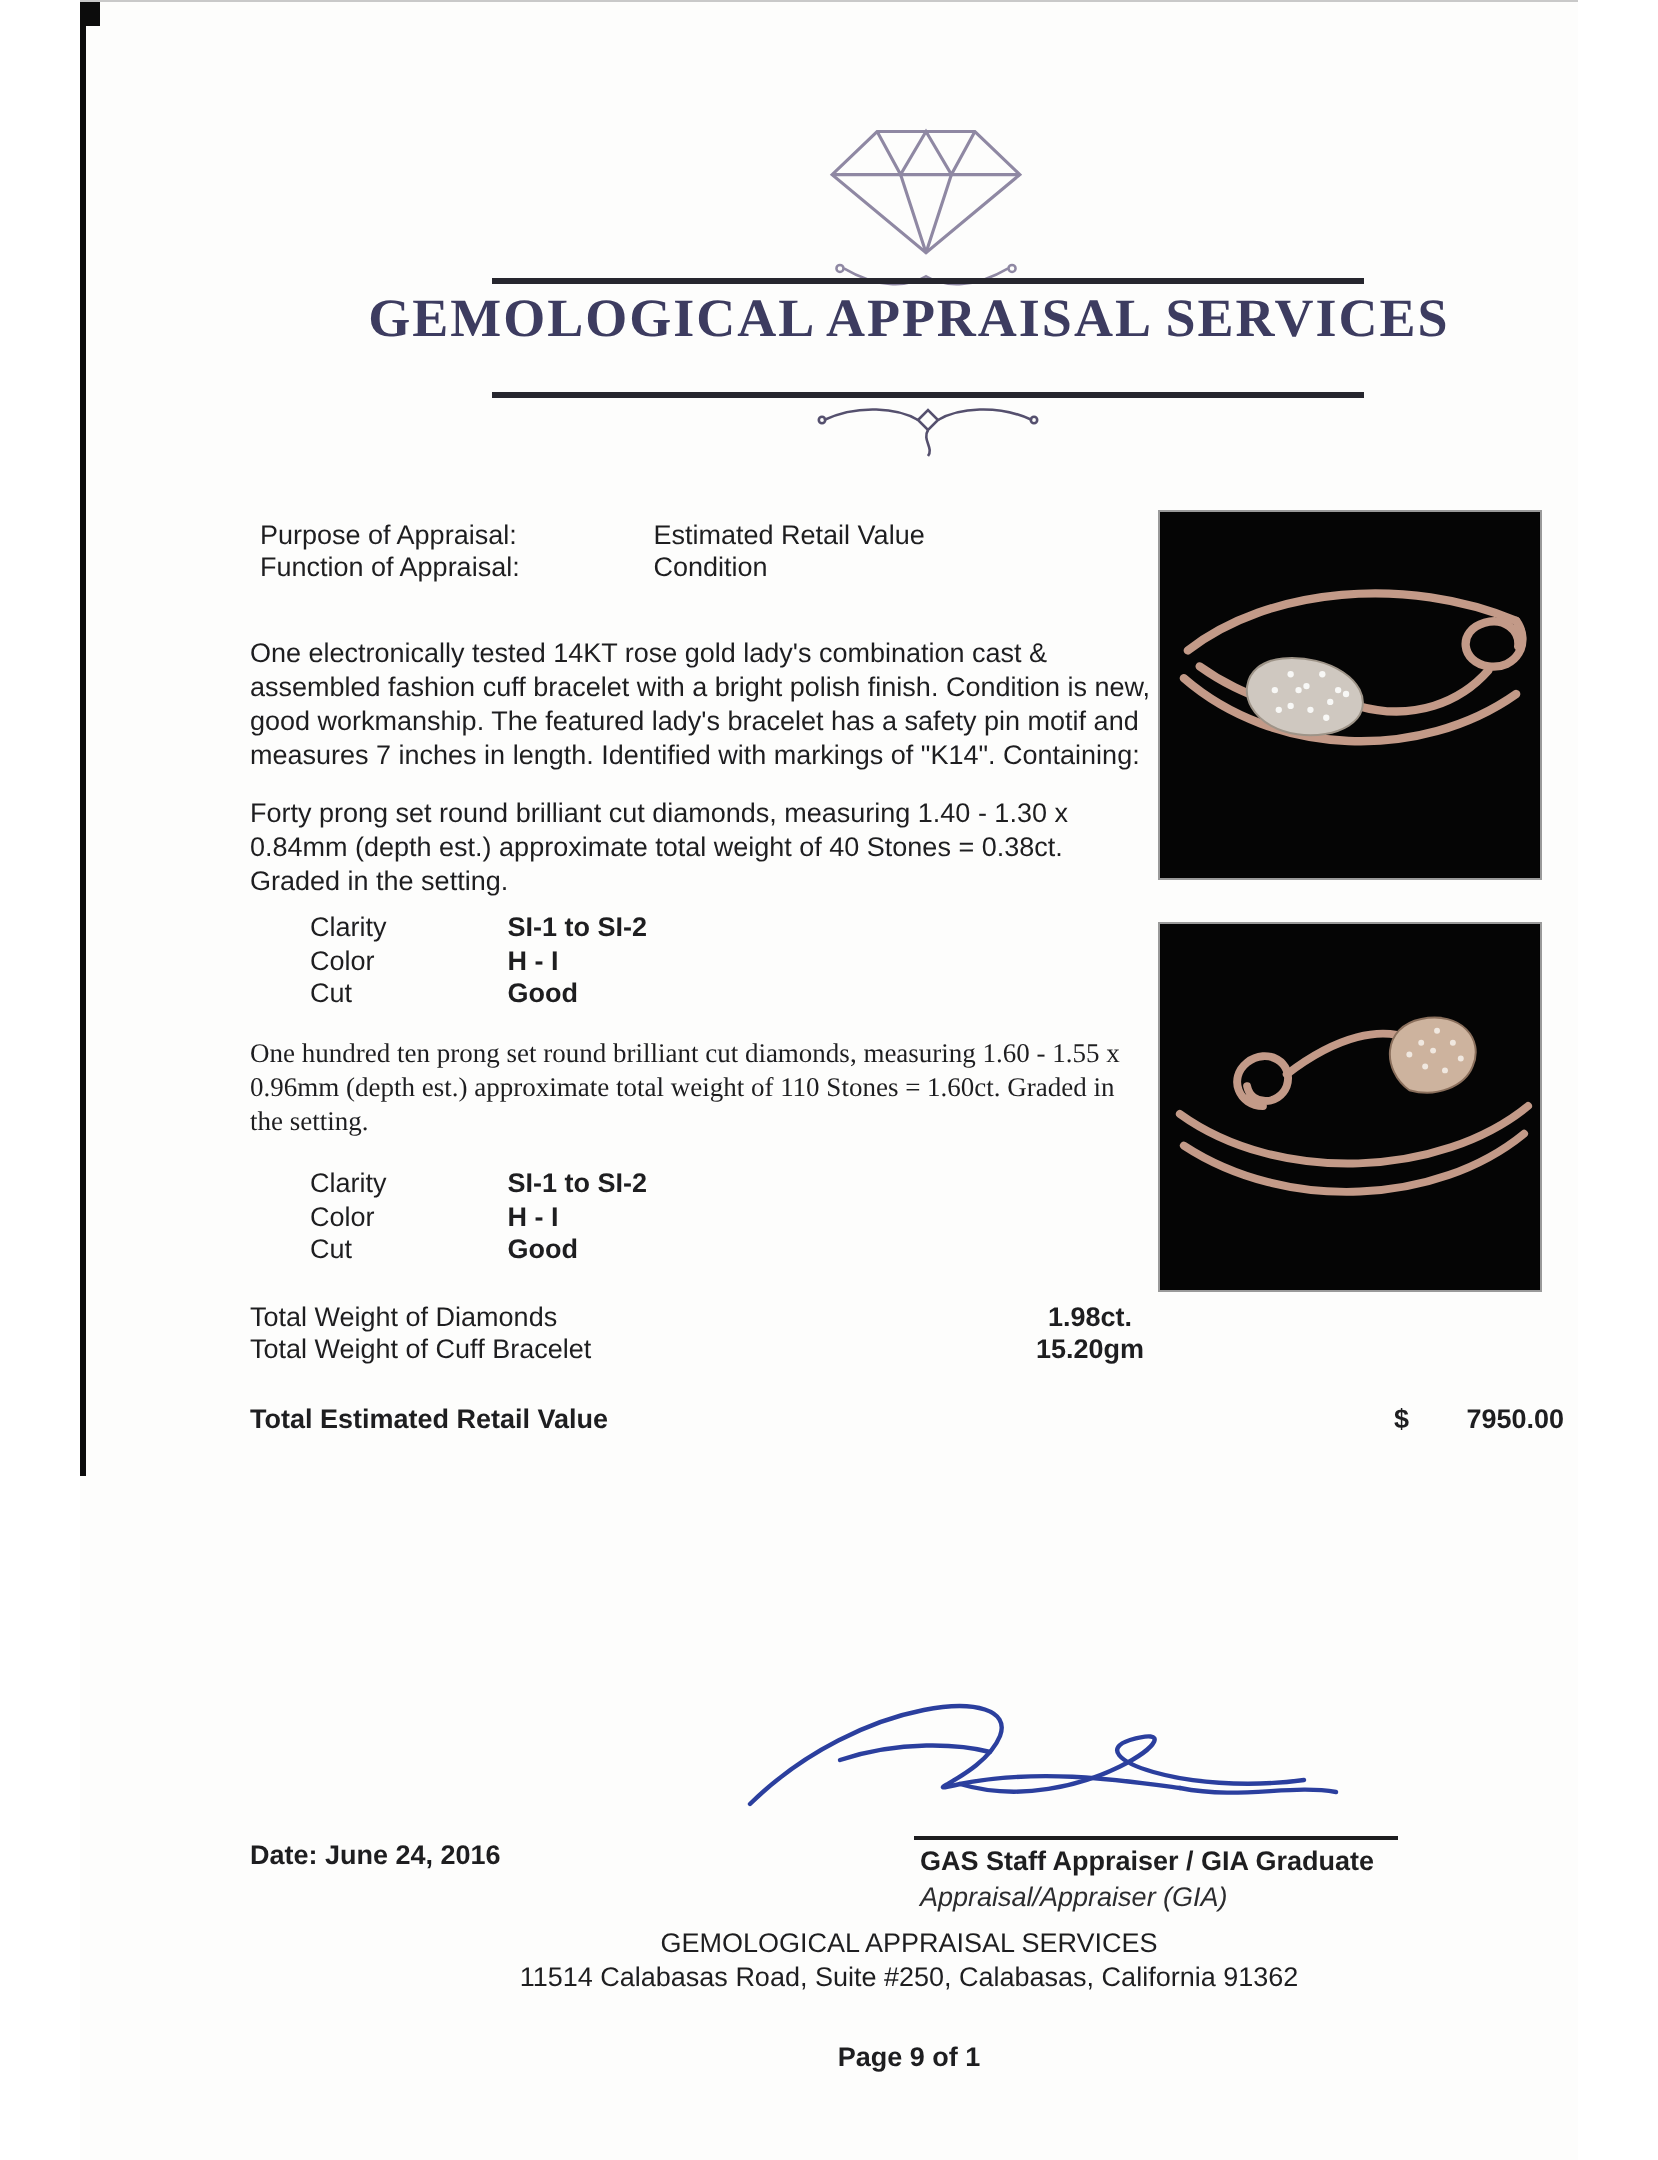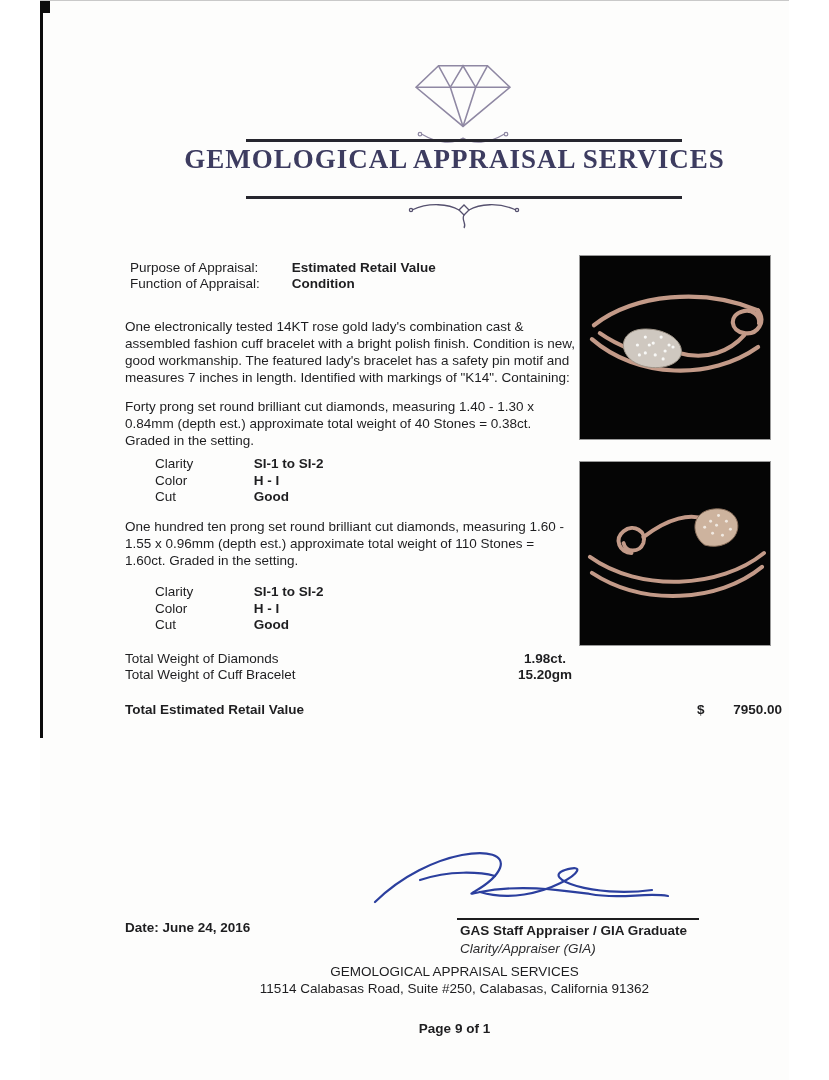--- a/index.html
+++ b/index.html
@@ -30,26 +30,26 @@
     font-family:"Liberation Serif", serif; font-weight:700; font-size:11.5px;
     letter-spacing:2.6px; color:#473a6d;
   }
   .ornament { position:absolute; left:364px; top:200px; width:120px; height:30px; }
 
   
   .kv { position:absolute; left:90px; white-space:nowrap; }
   .kv-purpose { top:260px; }
   .kv-function { top:276px; }
   .kv-label { display:inline-block; width:158px; }
-  .kv-value { font-weight:bold; }
+  .kv-value { font-weight:normal;margin-left:35px; }
 
   .para { position:absolute; left:85px; width:452px; line-height:17px; }
   .para-desc { top:318px; }
   .para-g1 { top:398px; }
-  .para-g2 { top:518px; }
+  .para-g2 { top:518px;font-family:Liberation Serif, serif; }
 
   .grade { position:absolute; left:115px; }
   .grade-1 { top:456px; }
   .grade-2 { top:584px; }
   .grade-row { height:16.5px; }
   .g-label { display:inline-block; width:95px; }
   .g-value { font-weight:bold; }
 
   
   .photo { position:absolute; left:539px; width:192px; height:185px; border:1px solid #9a9a9a; background:#050505; }
@@ -231,19 +231,19 @@
     <g stroke="#2b3f9e" stroke-width="2.2" fill="none" stroke-linecap="round">
       <path d="M15 62 C 70 8, 150 2, 140 28 C 132 48, 95 58, 120 52 C 160 44, 200 50, 230 54"></path>
       <path d="M120 52 C 180 70, 245 18, 205 30 C 180 38, 232 58, 292 50"></path>
       <path d="M230 54 C 260 60, 285 52, 308 56"></path>
       <path d="M60 40 C 90 30, 120 32, 135 36"></path>
     </g>
   </svg>
   <div class="sig-line"></div>
   <span class="abs date-line">Date: June 24, 2016</span>
   <span class="abs appraiser-title">GAS Staff Appraiser / GIA Graduate</span>
-  <span class="abs appraiser-sub">Clarity/Appraiser (GIA)</span>
+  <span class="abs appraiser-sub">Appraisal/Appraiser (GIA)</span>
 
   <div class="foot foot-company">GEMOLOGICAL APPRAISAL SERVICES</div>
   <div class="foot foot-address">11514 Calabasas Road, Suite #250, Calabasas, California 91362</div>
   <div class="foot foot-page">Page 9 of 1</div>
 
 </div>
 
 </body></html>

